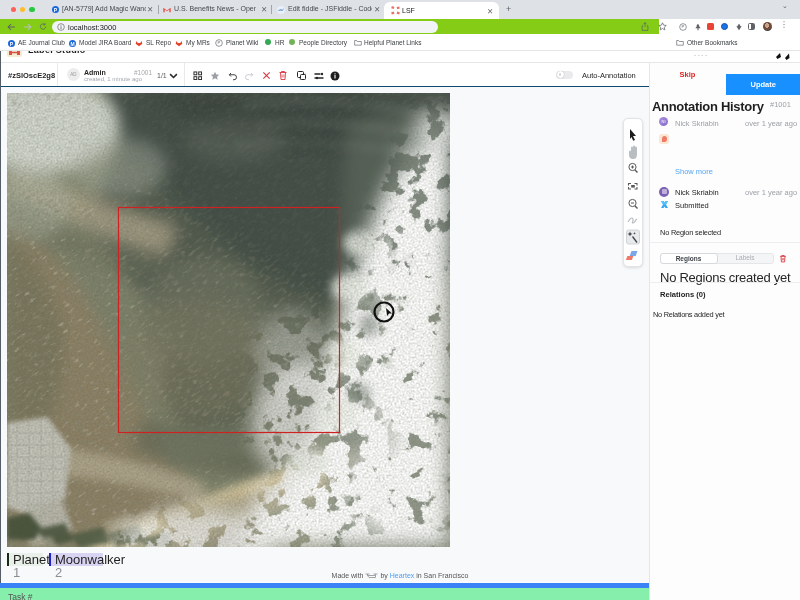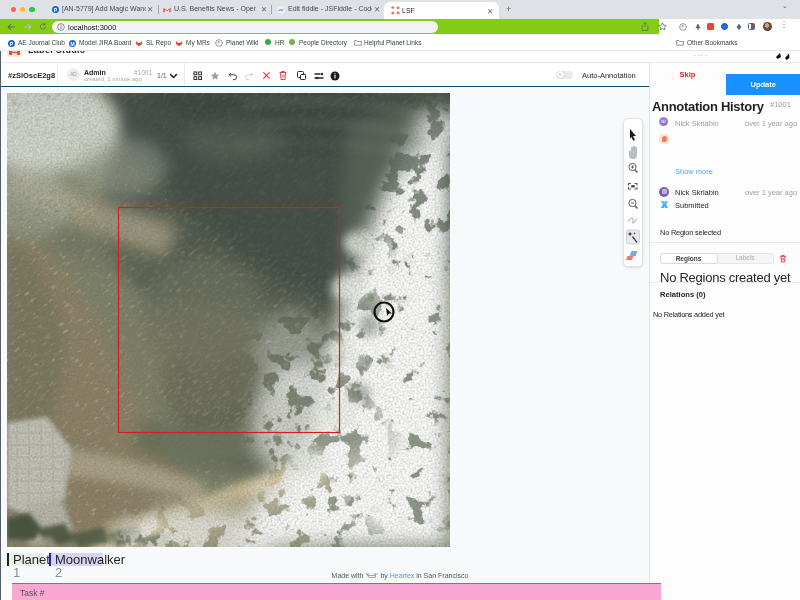--- a/index.html
+++ b/index.html
@@ -27,21 +27,21 @@
   #sbar { left:649px; top:11.5px; width:151px; height:537.5px; background:#fdfdfd; border-left:1px solid #e4e6e8; }
   #updatebtn { left:75.5px; top:11px; width:75.5px; height:21.5px; background:#1890ff; color:#fff; font-size:7.5px; font-weight:bold; text-align:center; line-height:21.5px; }
   #skipbtn { left:0; top:0; width:75px; height:24px; color:#e02424; font-size:7.5px; font-weight:bold; text-align:center; line-height:23.5px; }
   .sbtxt { font-size:7.5px; color:#333; }
   .sbgrey { color:#9a9fa5; }
   
   #toolpanel { left:623px; top:118px; width:20px; height:149px; background:#fff; border:1px solid #e2e4e6; border-radius:5px; box-shadow:0 1px 3px rgba(0,0,0,.12); }
   
   .lbl { top:553px; height:13px; font-size:13px; line-height:13px; }
   #footer { left:0; top:569px; width:800px; height:13px; font-size:7px; color:#555; text-align:center; line-height:13px; }
-  #taskbar { left:0; top:583px; width:649px; height:17px; background:#f9a8d4; border-top:1px solid #3b82f6; font-size:8.5px; color:#555;margin-left:12px; }
+  #taskbar { left:0; top:583px; width:649px; height:17px; background:#86efac; border-top:5px solid #3b82f6; font-size:8.5px; color:#555; }
   #leftedge { left:0; top:50px; width:1px; height:550px; background:#555e66; }
 </style>
 </head>
 <body>
 <div id="stage">
 
 <div class="abs" id="tabstrip">
   <div class="abs tlight" style="left:10.8px;background:#ff5f57"></div>
   <div class="abs tlight" style="left:19.9px;background:#febc2e"></div>
   <div class="abs tlight" style="left:29.2px;background:#28c840"></div>

